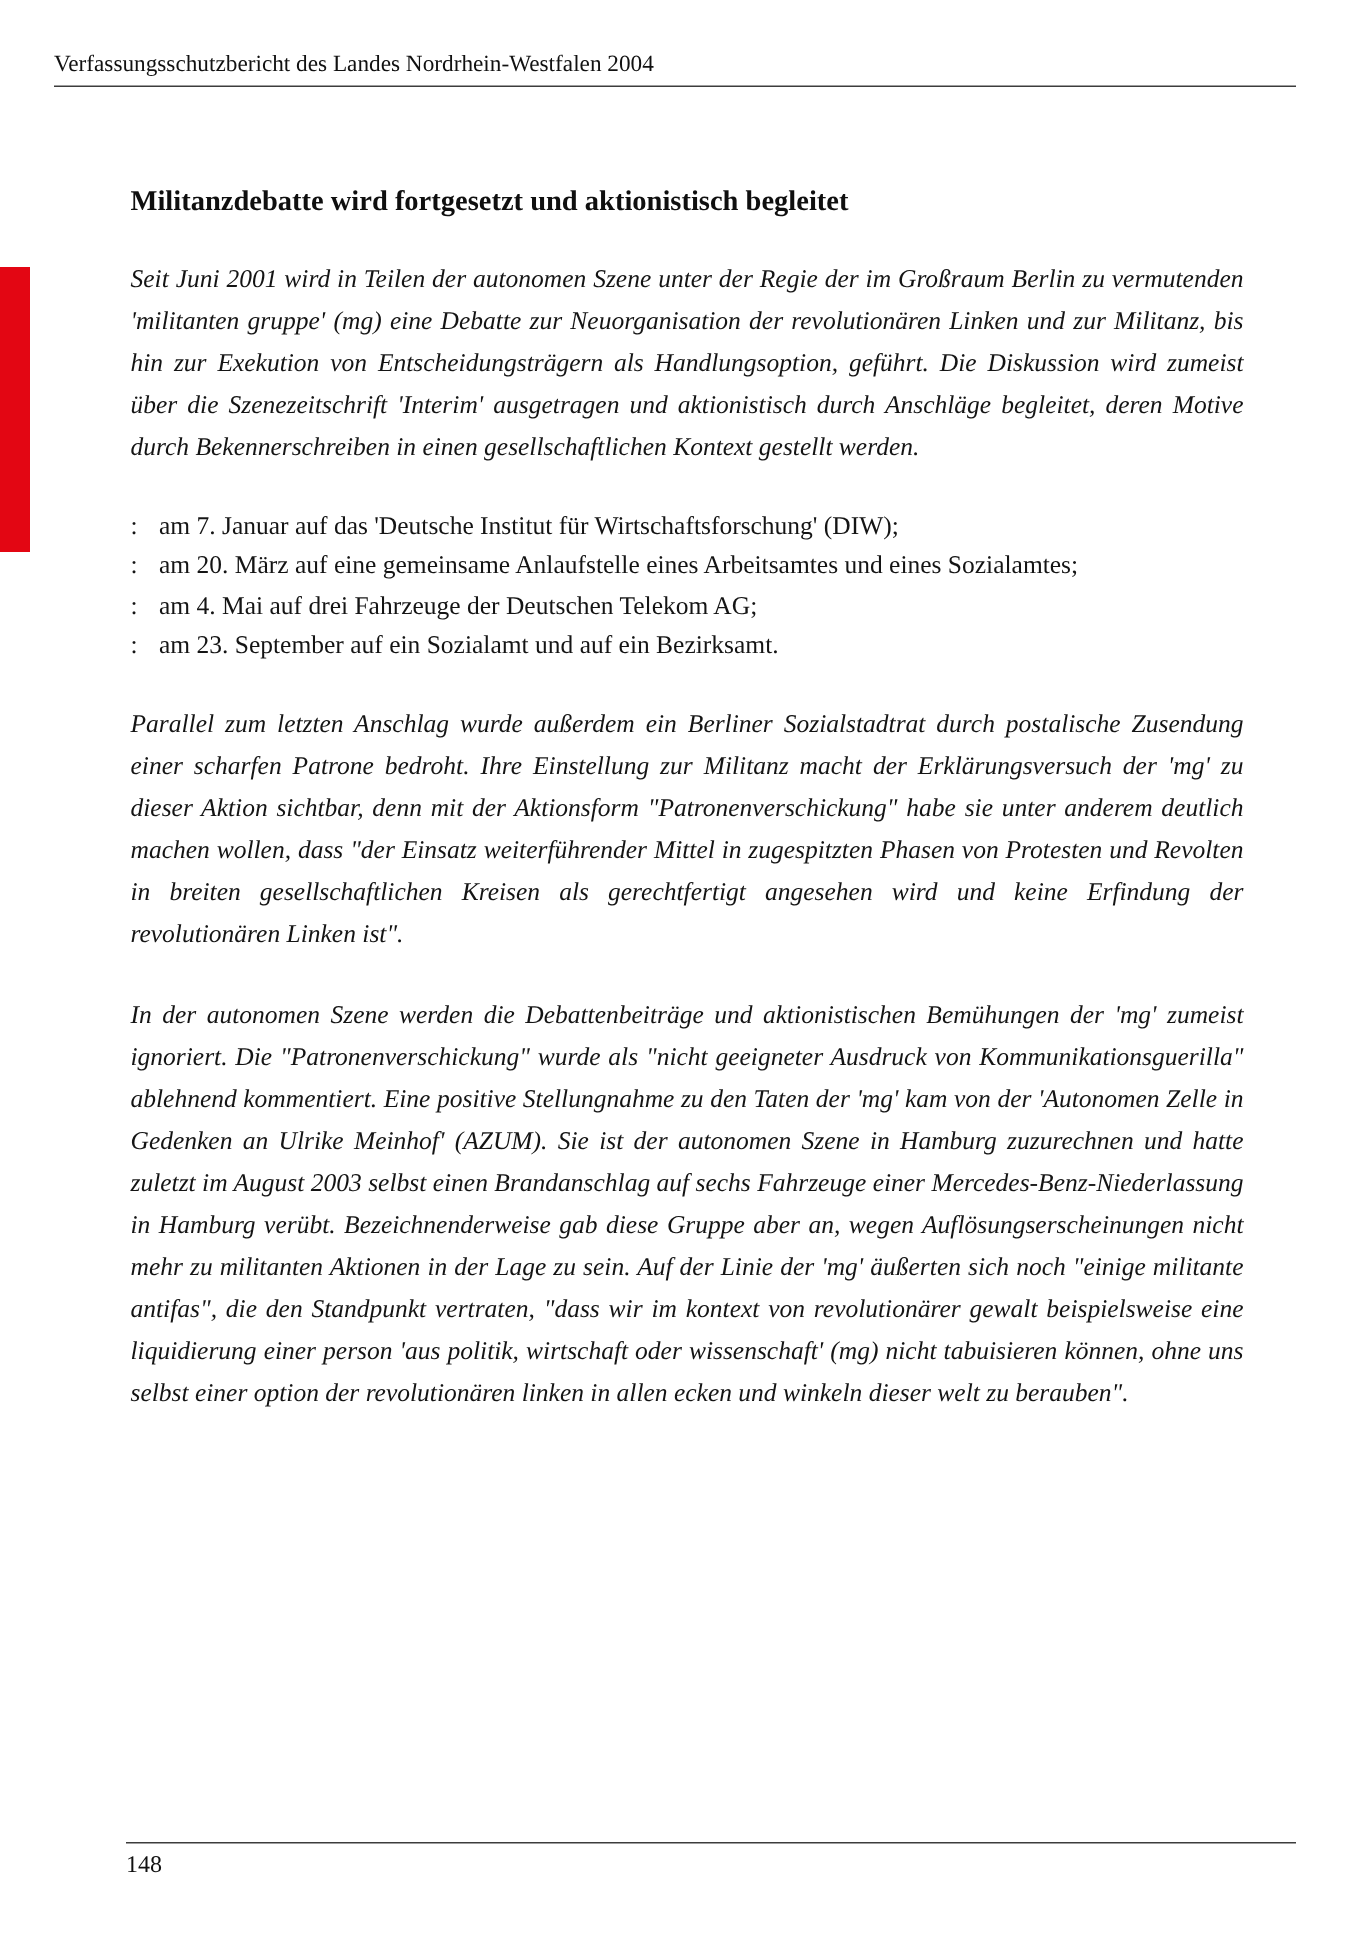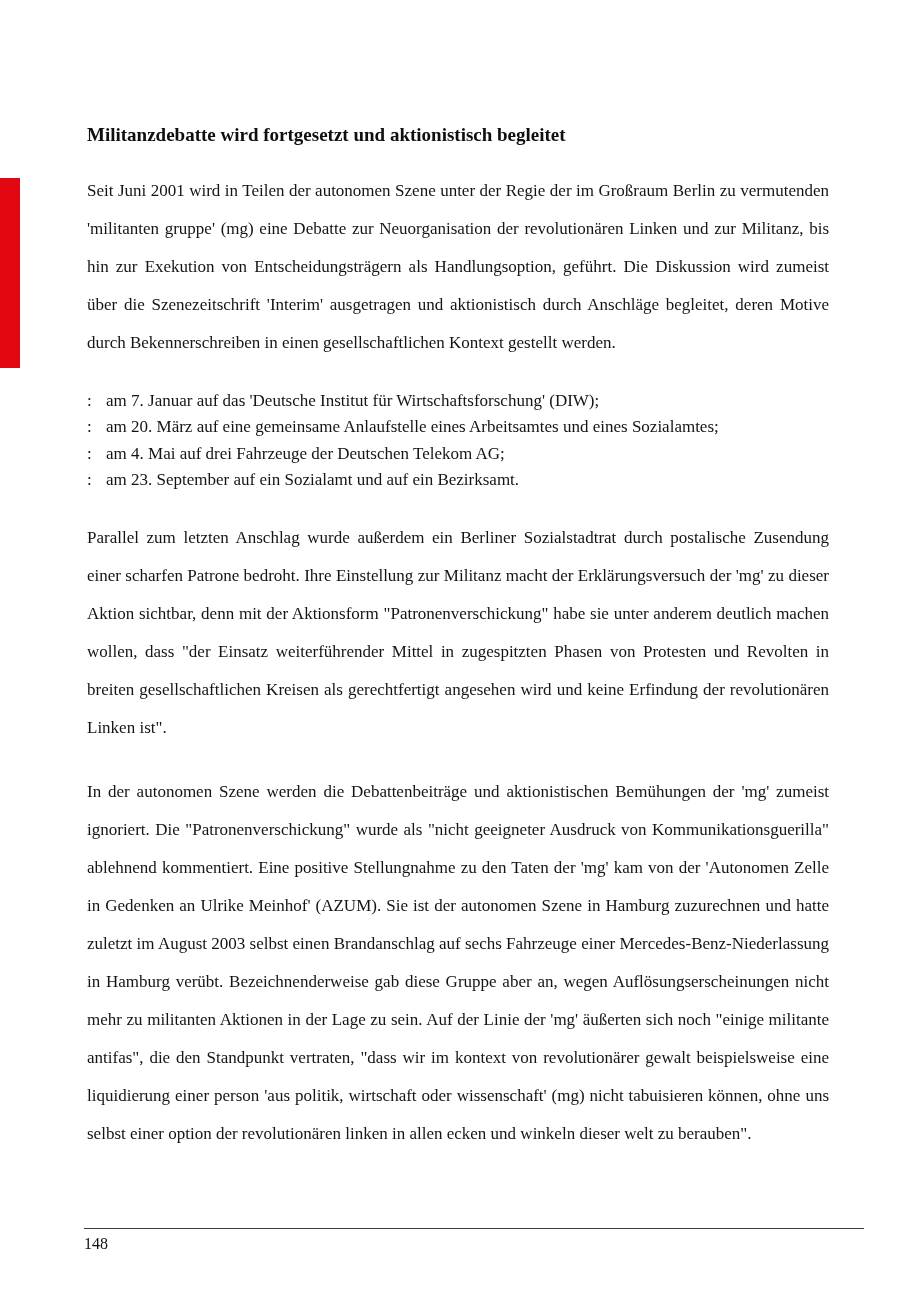--- a/index.html
+++ b/index.html
@@ -56,23 +56,24 @@
   }
   .content h1 {
     font-size: 19px;
     line-height: 26px;
     font-weight: bold;
     margin: 0 0 24px 0;
     color: #0f0f0f;
   }
   .content p {
     font-size: 17px;
-    line-height: 38px;
+    line-height: 28px;
     text-align: justify;
     margin: 16px 0 26px 0;
+    font-style: italic;
   }
   .attack-list {
     list-style: none;
     margin: 0 0 26px 0;
     padding: 0;
   }
   .attack-list li {
     display: flex;
     font-size: 17px;
     line-height: 26.3px;
@@ -101,20 +102,24 @@
   .page-number {
     font-size: 16px;
     color: #111111;
   }
 </style>
 </head>
 <body>
 
 <div class="page">
 
+  <header class="page-header">
+    <div class="header-text">Verfassungsschutzbericht des Landes Nordrhein-Westfalen 2004</div>
+    <hr class="header-rule">
+  </header>
 
   <div class="accent-bar"></div>
 
   <main class="content">
 
     <h1>Militanzdebatte wird fortgesetzt und aktionistisch begleitet</h1>
 
     <p>Seit Juni 2001 wird in Teilen der autonomen Szene unter der Regie der im Großraum Berlin zu vermutenden 'militanten gruppe' (mg) eine Debatte zur Neuorganisation der revolutionären Linken und zur Militanz, bis hin zur Exekution von Entscheidungsträgern als Handlungsoption, geführt. Die Diskussion wird zumeist über die Szenezeitschrift 'Interim' ausgetragen und aktionistisch durch Anschläge begleitet, deren Motive durch Bekennerschreiben in einen gesellschaftlichen Kontext gestellt werden.</p>
 
 

